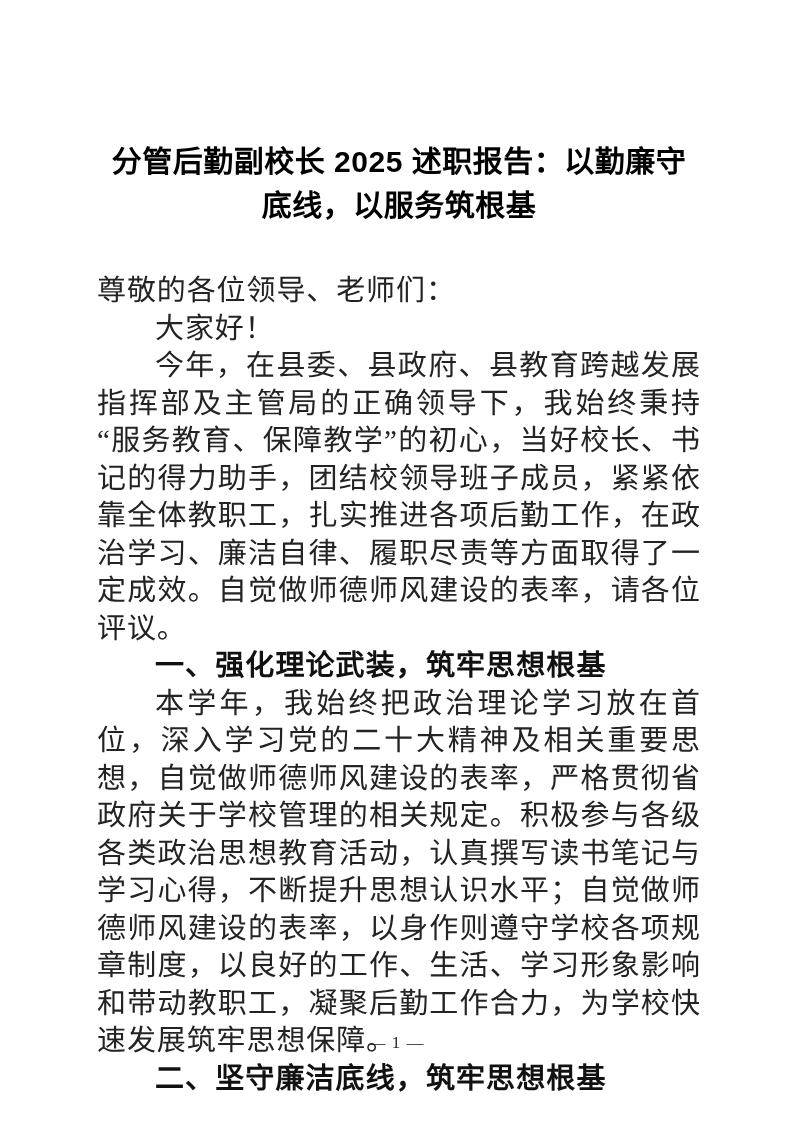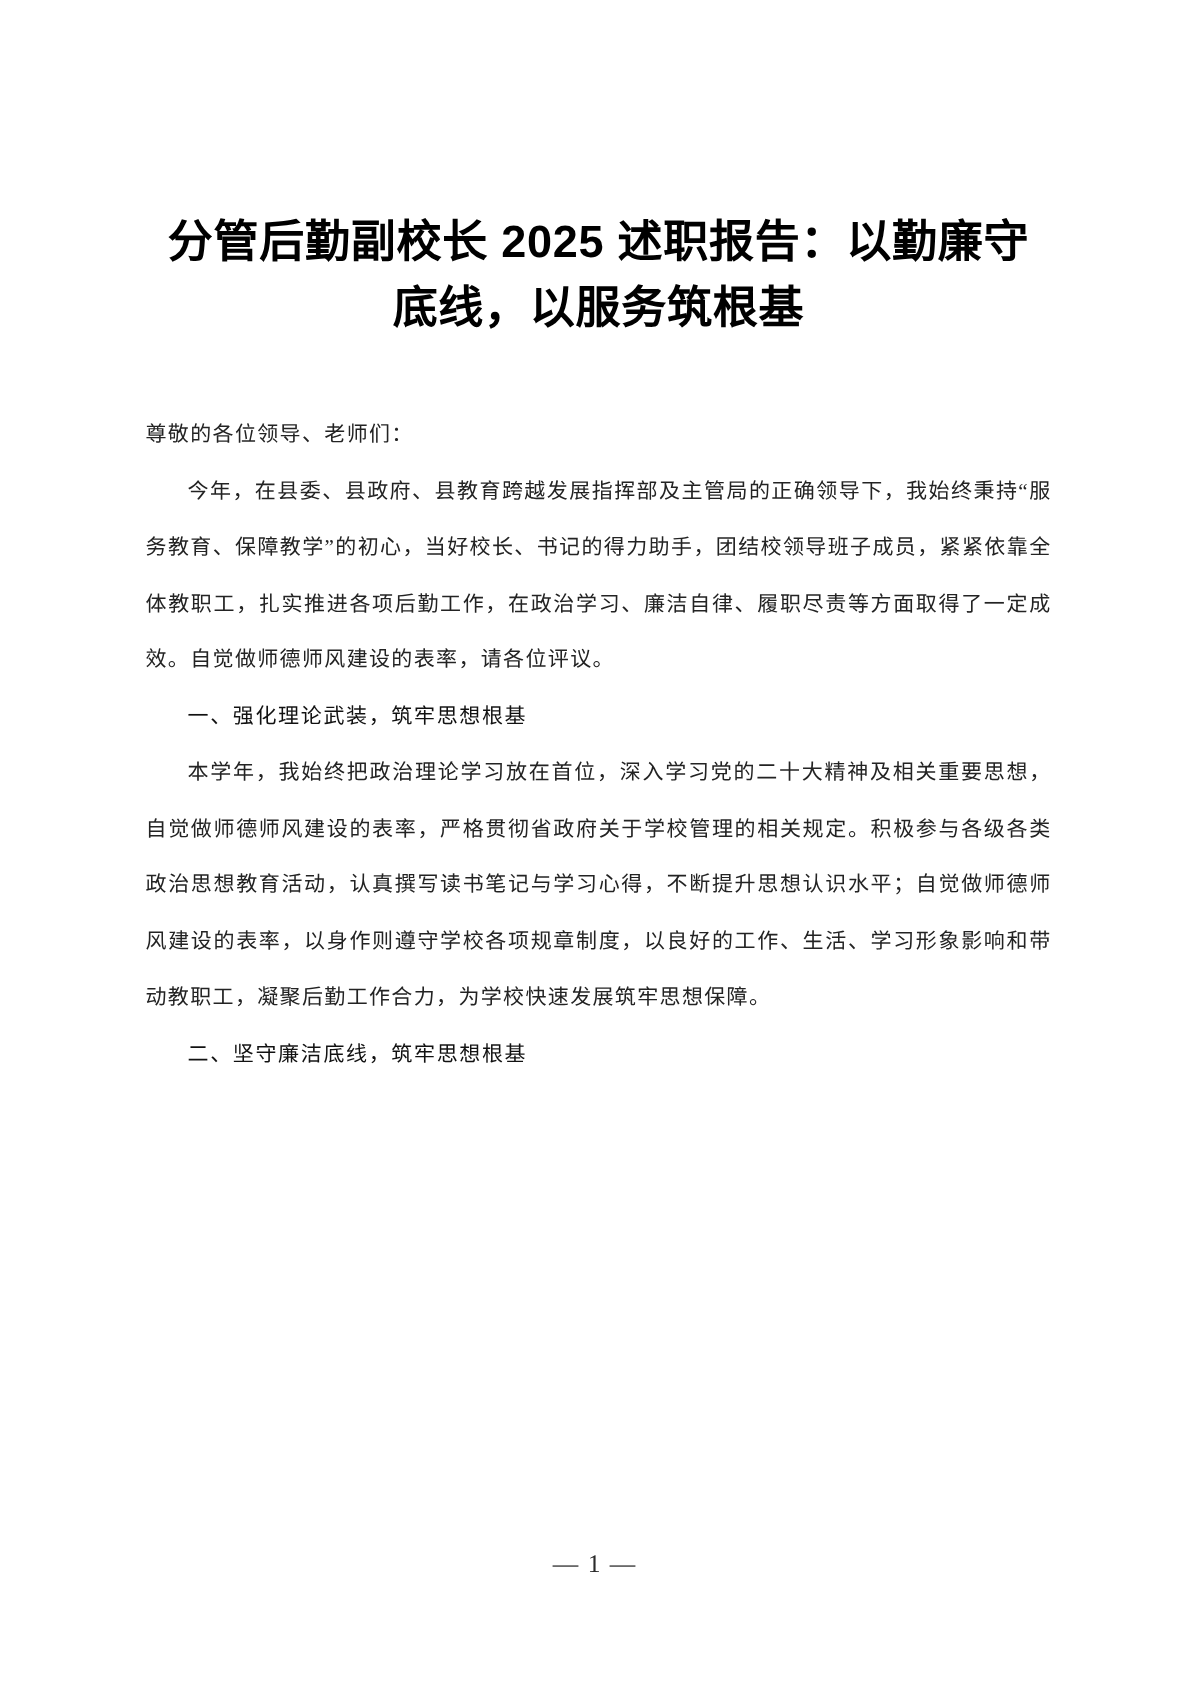--- a/index.html
+++ b/index.html
@@ -49,40 +49,40 @@
 
   
   .body-block {
     margin-top: 44px;
   }
 
   
   p.para {
     margin: 0;
     font-family: "Liberation Serif", "DejaVu Serif", serif;
-    font-size: 14px;
+    font-size: 29px;
     line-height: 37.5px;
     color: #232323;
     text-align: justify;
     text-justify: inter-ideograph;
     letter-spacing: 0.9px;
     word-break: break-all;
   }
 
   p.para.indent {
     text-indent: 2em;
   }
 
   p.para.salutation {
     text-indent: 0;
   }
 
   
   p.para.heading {
-    font-weight: 400;
+    font-weight: 700;
     letter-spacing: 1.1px;
     color: #111111;
     text-indent: 2em;
   }
 
   
   .page-footer {
     position: absolute;
     left: 0;
     top: 1033px;
@@ -100,20 +100,21 @@
 <div class="page">
 
   <div class="content">
 
     <h1 class="doc-title">分管后勤副校长 2025 述职报告：以勤廉守底线，以服务筑根基</h1>
 
     <div class="body-block">
 
       <p class="para salutation">尊敬的各位领导、老师们：</p>
 
+      <p class="para indent">大家好！</p>
 
       <p class="para indent">今年，在县委、县政府、县教育跨越发展指挥部及主管局的正确领导下，我始终秉持“服务教育、保障教学”的初心，当好校长、书记的得力助手，团结校领导班子成员，紧紧依靠全体教职工，扎实推进各项后勤工作，在政治学习、廉洁自律、履职尽责等方面取得了一定成效。自觉做师德师风建设的表率，请各位评议。</p>
 
       <p class="para heading">一、强化理论武装，筑牢思想根基</p>
 
       <p class="para indent">本学年，我始终把政治理论学习放在首位，深入学习党的二十大精神及相关重要思想，自觉做师德师风建设的表率，严格贯彻省政府关于学校管理的相关规定。积极参与各级各类政治思想教育活动，认真撰写读书笔记与学习心得，不断提升思想认识水平；自觉做师德师风建设的表率，以身作则遵守学校各项规章制度，以良好的工作、生活、学习形象影响和带动教职工，凝聚后勤工作合力，为学校快速发展筑牢思想保障。</p>
 
       <p class="para heading">二、坚守廉洁底线，筑牢思想根基</p>
 
 

